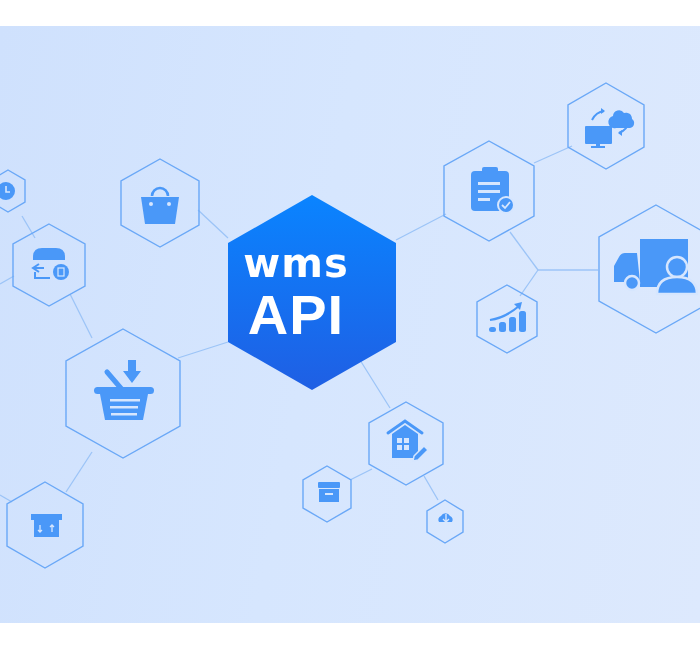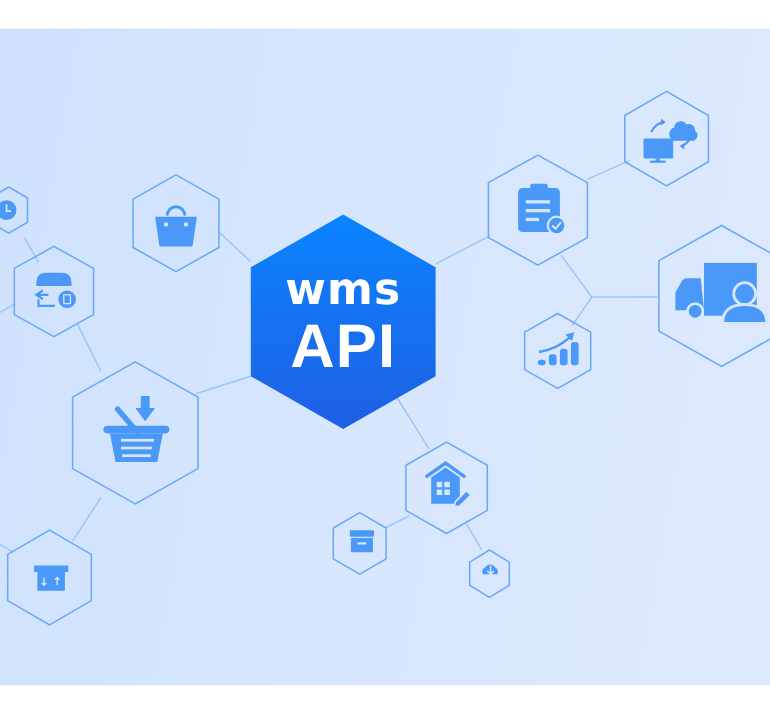--- a/index.html
+++ b/index.html
@@ -1,20 +1,20 @@
 <!DOCTYPE html>
 <html><head>
 <meta charset="utf-8">
 <style>
   html, body { margin:0; padding:0; background:#ffffff; }
   body { width:700px; height:650px; position:relative; overflow:hidden; font-family:"DejaVu Sans", sans-serif; }
   .banner { position:absolute; left:0; top:26px; width:700px; height:597px;
     background: linear-gradient(100deg, #cfe1fd 0%, #d6e6fe 45%, #dde9fd 100%); overflow:hidden; }
   svg.stage { position:absolute; left:0; top:0; }
-  .center-label { position:absolute; left:228px; top:195px; width:168px; height:195px;
+  .center-label { position:absolute; left:212px; top:195px; width:168px; height:195px;
     display:flex; flex-direction:column; align-items:center; justify-content:center; color:#ffffff; }
   .center-label .l1 { font-family:"DejaVu Sans", sans-serif; font-size:40px; font-weight:bold; line-height:44px; letter-spacing:1px; }
   .center-label .l2 { font-family:Liberation Sans, sans-serif; font-size:56px; font-weight:bold; line-height:60px; letter-spacing:1px; }
 </style>
 </head>
 <body>
 
 <div class="banner">
   <svg class="stage" width="700" height="597" viewBox="0 26 700 597">
     <defs>

